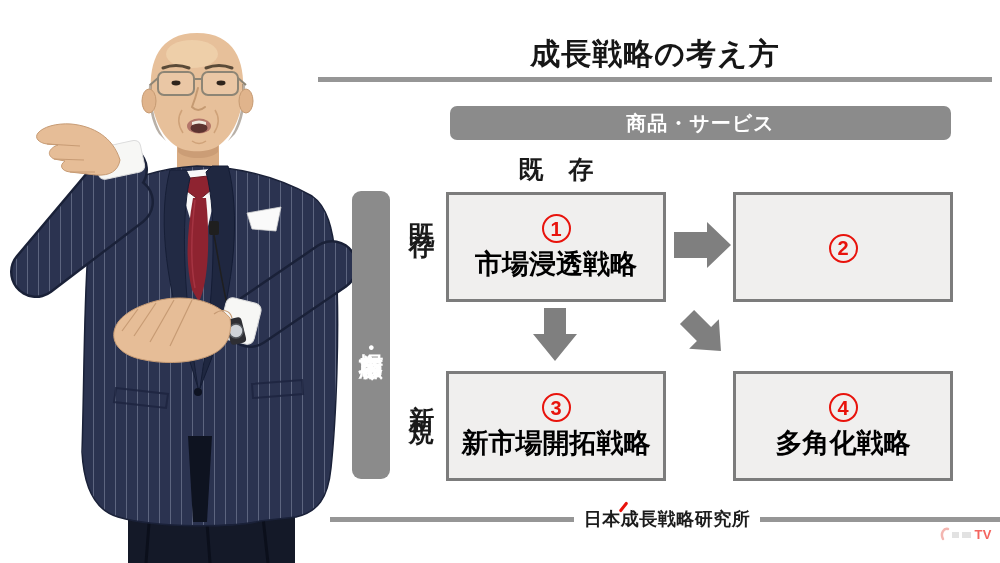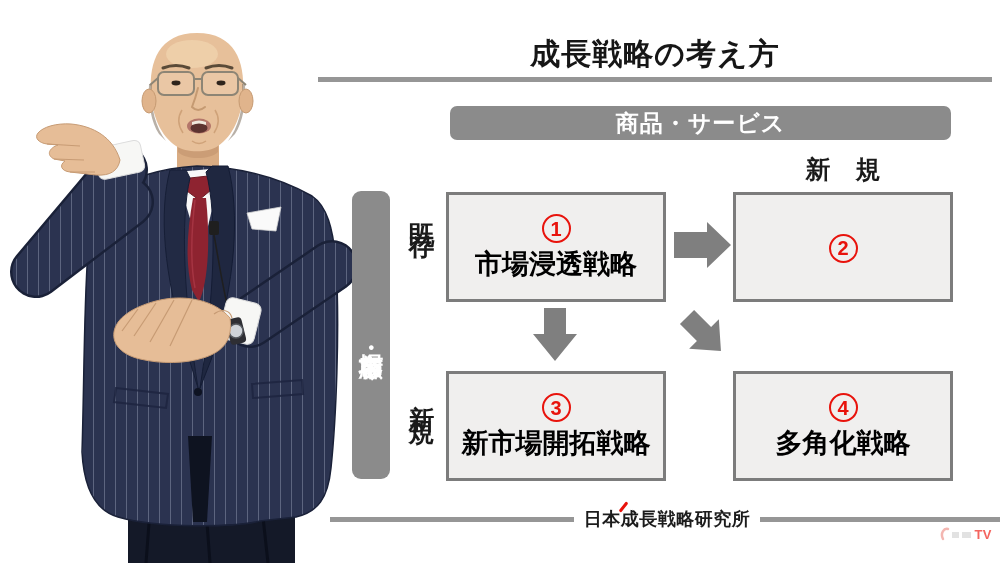--- a/index.html
+++ b/index.html
@@ -14,21 +14,21 @@
   .slide-title{
     left:318px;top:34px;width:674px;text-align:center;
     font-size:30px;font-weight:700;letter-spacing:1px;color:#161616;
   }
   .title-underline{left:318px;top:77px;width:674px;height:5px;background:#969696;}
 
   
   .product-header{
     left:450px;top:106px;width:501px;height:34px;background:#8b8b8b;border-radius:7px;
     display:flex;align-items:center;justify-content:center;
-    color:#ffffff;font-size:23px;font-weight:700;letter-spacing:1px;font-family:Liberation Mono, monospace;
+    color:#ffffff;font-size:20px;font-weight:700;letter-spacing:1px;font-family:Liberation Mono, monospace;
   }
   .col-label{
     top:153px;width:220px;text-align:center;
     font-size:25px;font-weight:700;color:#1a1a1a;
   }
   .col-label.c1{left:446px;}
   .col-label.c2{left:733px;}
 
   
   .market-bar{
@@ -207,21 +207,21 @@
       <path d="M192,141 Q199,146 206,141" stroke="#cfa279" stroke-width="1.5" fill="none"></path>
     </g>
   </svg>
 
   <div class="abs slide-title">成長戦略の考え方</div>
   <div class="abs title-underline"></div>
 
   <div class="abs product-header">
     <span>商品・サービス</span>
   </div>
-  <div class="abs col-label c2">新　規</div>
+  <div class="abs col-label c1">既　存</div>
 
   <div class="abs market-bar">
     <span>市場・顧客</span>
   </div>
   <div class="abs row-label r1">既存</div>
   <div class="abs row-label r2">新規</div>
 
   <div class="abs qbox q1">
     <div class="qnum">1</div>
     <div class="qlabel">市場浸透戦略</div>

